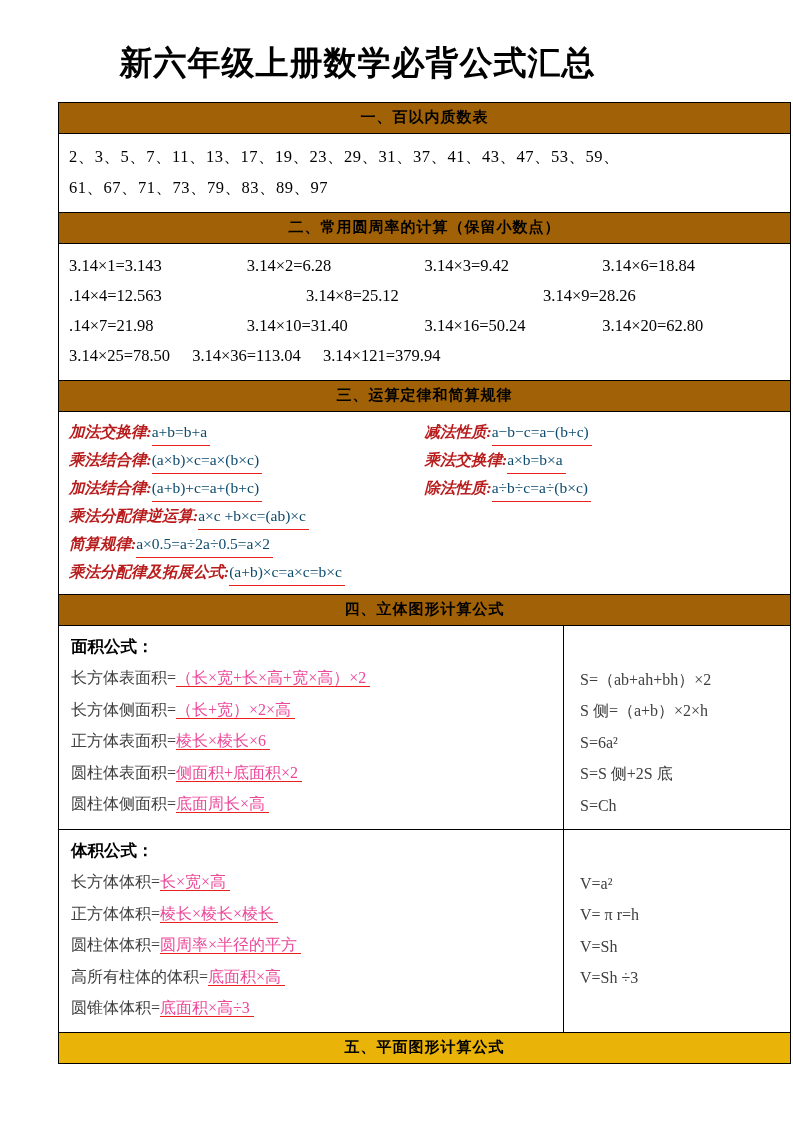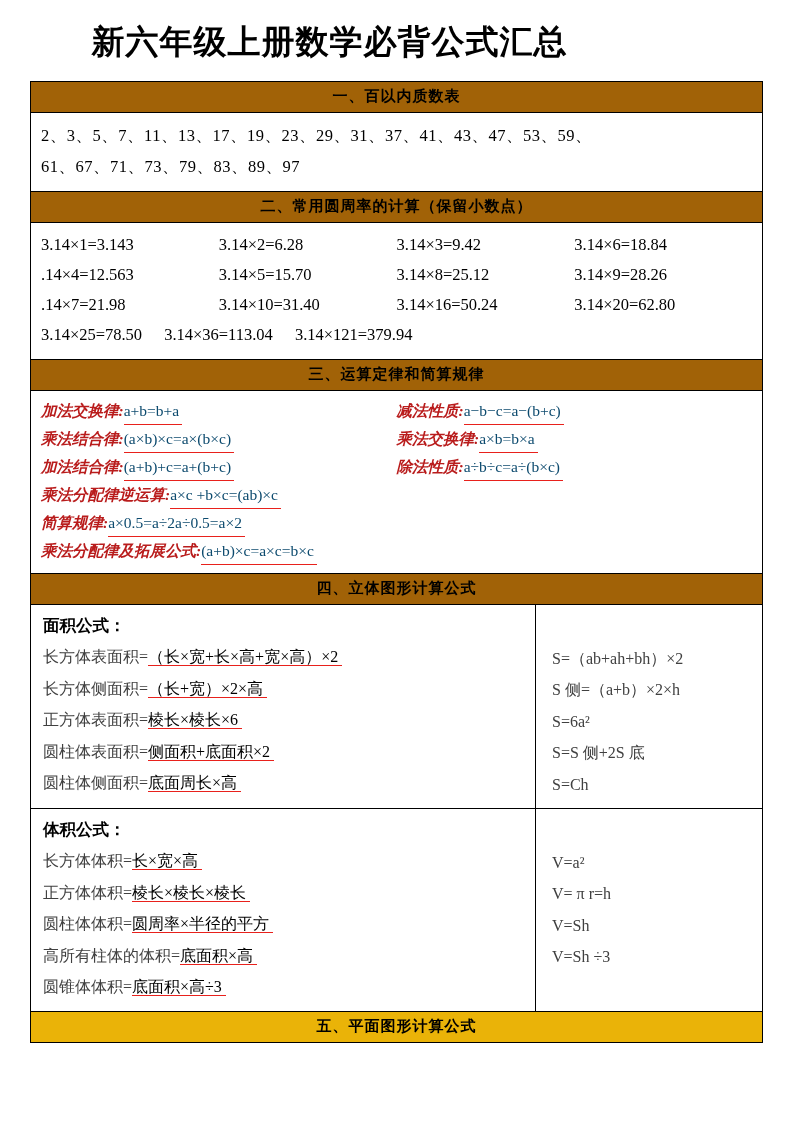--- a/index.html
+++ b/index.html
@@ -12,21 +12,22 @@
     height: 1122px;
     font-family: "Liberation Serif", "DejaVu Serif", serif;
     color: #000;
     position: relative;
     overflow: hidden;
   }
   .page {
     width: 659px;
     height: 1122px;
     box-sizing: border-box;
-    padding: 8px 30px 0 30px;
+    padding: 29px 30px 0 30px;
+    margin-left: 28px;
   }
   .doc-title {
     text-align: center;
     font-size: 33px;
     font-weight: bold;
     letter-spacing: 1px;
     margin: 12px 0 16px 0;
     font-family: "Liberation Serif", "DejaVu Serif", serif;
   }
   .table {
@@ -118,21 +119,21 @@
     font-size: 16.5px;
     line-height: 30px;
   }
   .f-line {
     font-size: 16px;
     line-height: 31.5px;
     white-space: nowrap;
   }
   .f-label { color: #404040; }
   .f-val {
-    color: #000000;
+    color: #ec4899;
     border-bottom: 1px solid #e8211c;
     padding-right: 4px;
   }
   .r-line {
     font-size: 16px;
     line-height: 31.5px;
     color: #404040;
     white-space: nowrap;
   }
   .r-line.spacer { visibility: hidden; }
@@ -164,21 +165,20 @@
     <div class="section-head">二、常用圆周率的计算（保留小数点）</div>
     <div class="block">
       <div class="pi-row">
         <div class="pi-cell">3.14×1=3.143</div>
         <div class="pi-cell">3.14×2=6.28</div>
         <div class="pi-cell">3.14×3=9.42</div>
         <div class="pi-cell">3.14×6=18.84</div>
       </div>
       <div class="pi-row">
         <div class="pi-cell">.14×4=12.563</div>
-        <div class="pi-cell">3.14×5=15.70</div>
         <div class="pi-cell">3.14×8=25.12</div>
         <div class="pi-cell">3.14×9=28.26</div>
       </div>
       <div class="pi-row">
         <div class="pi-cell">.14×7=21.98</div>
         <div class="pi-cell">3.14×10=31.40</div>
         <div class="pi-cell">3.14×16=50.24</div>
         <div class="pi-cell">3.14×20=62.80</div>
       </div>
       <div class="pi-row wide">

